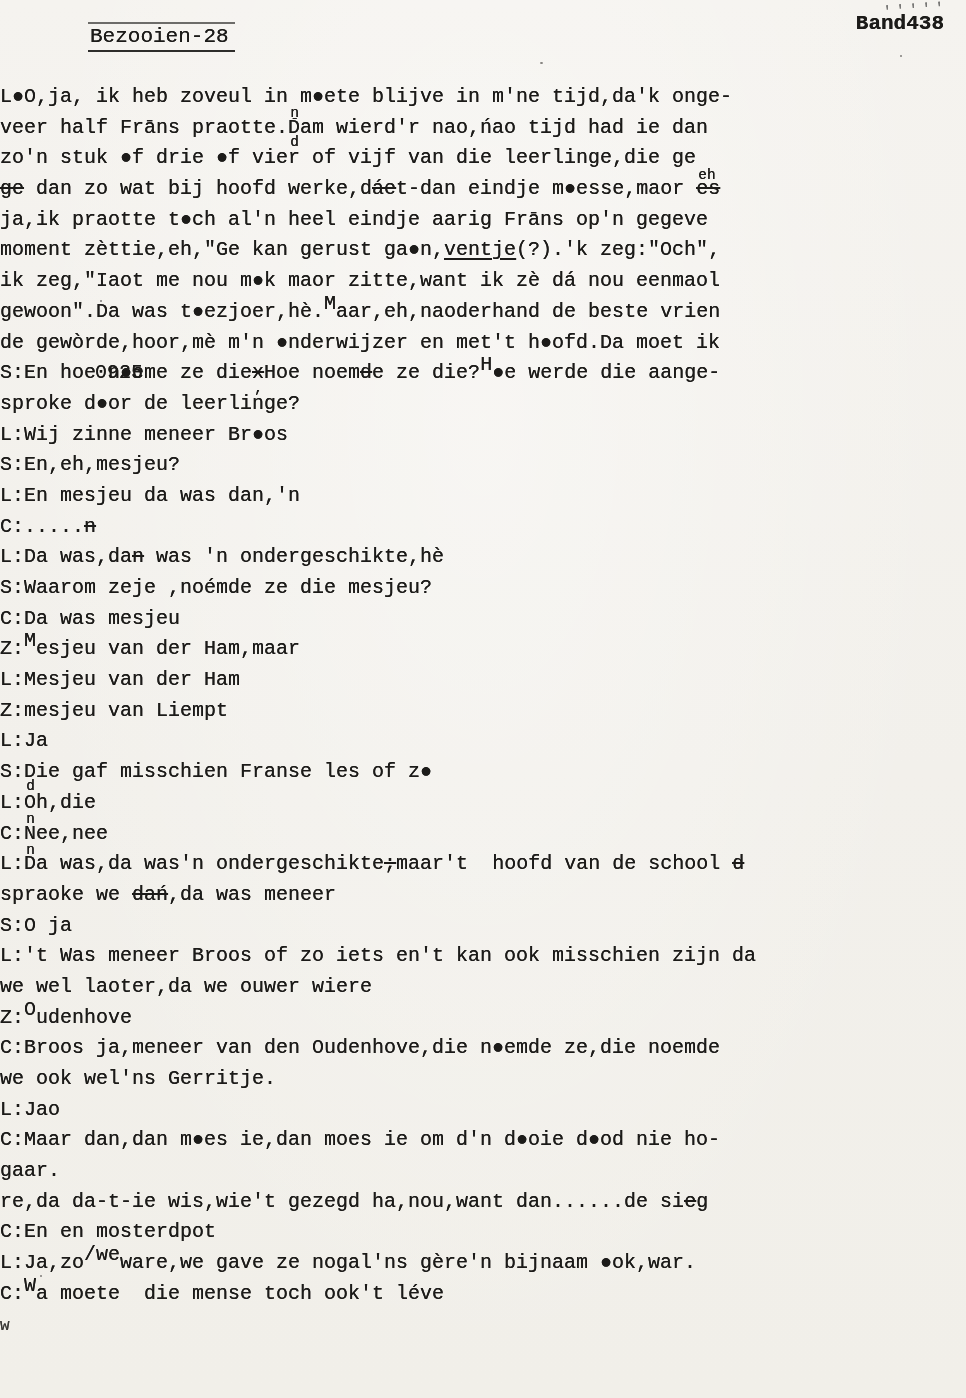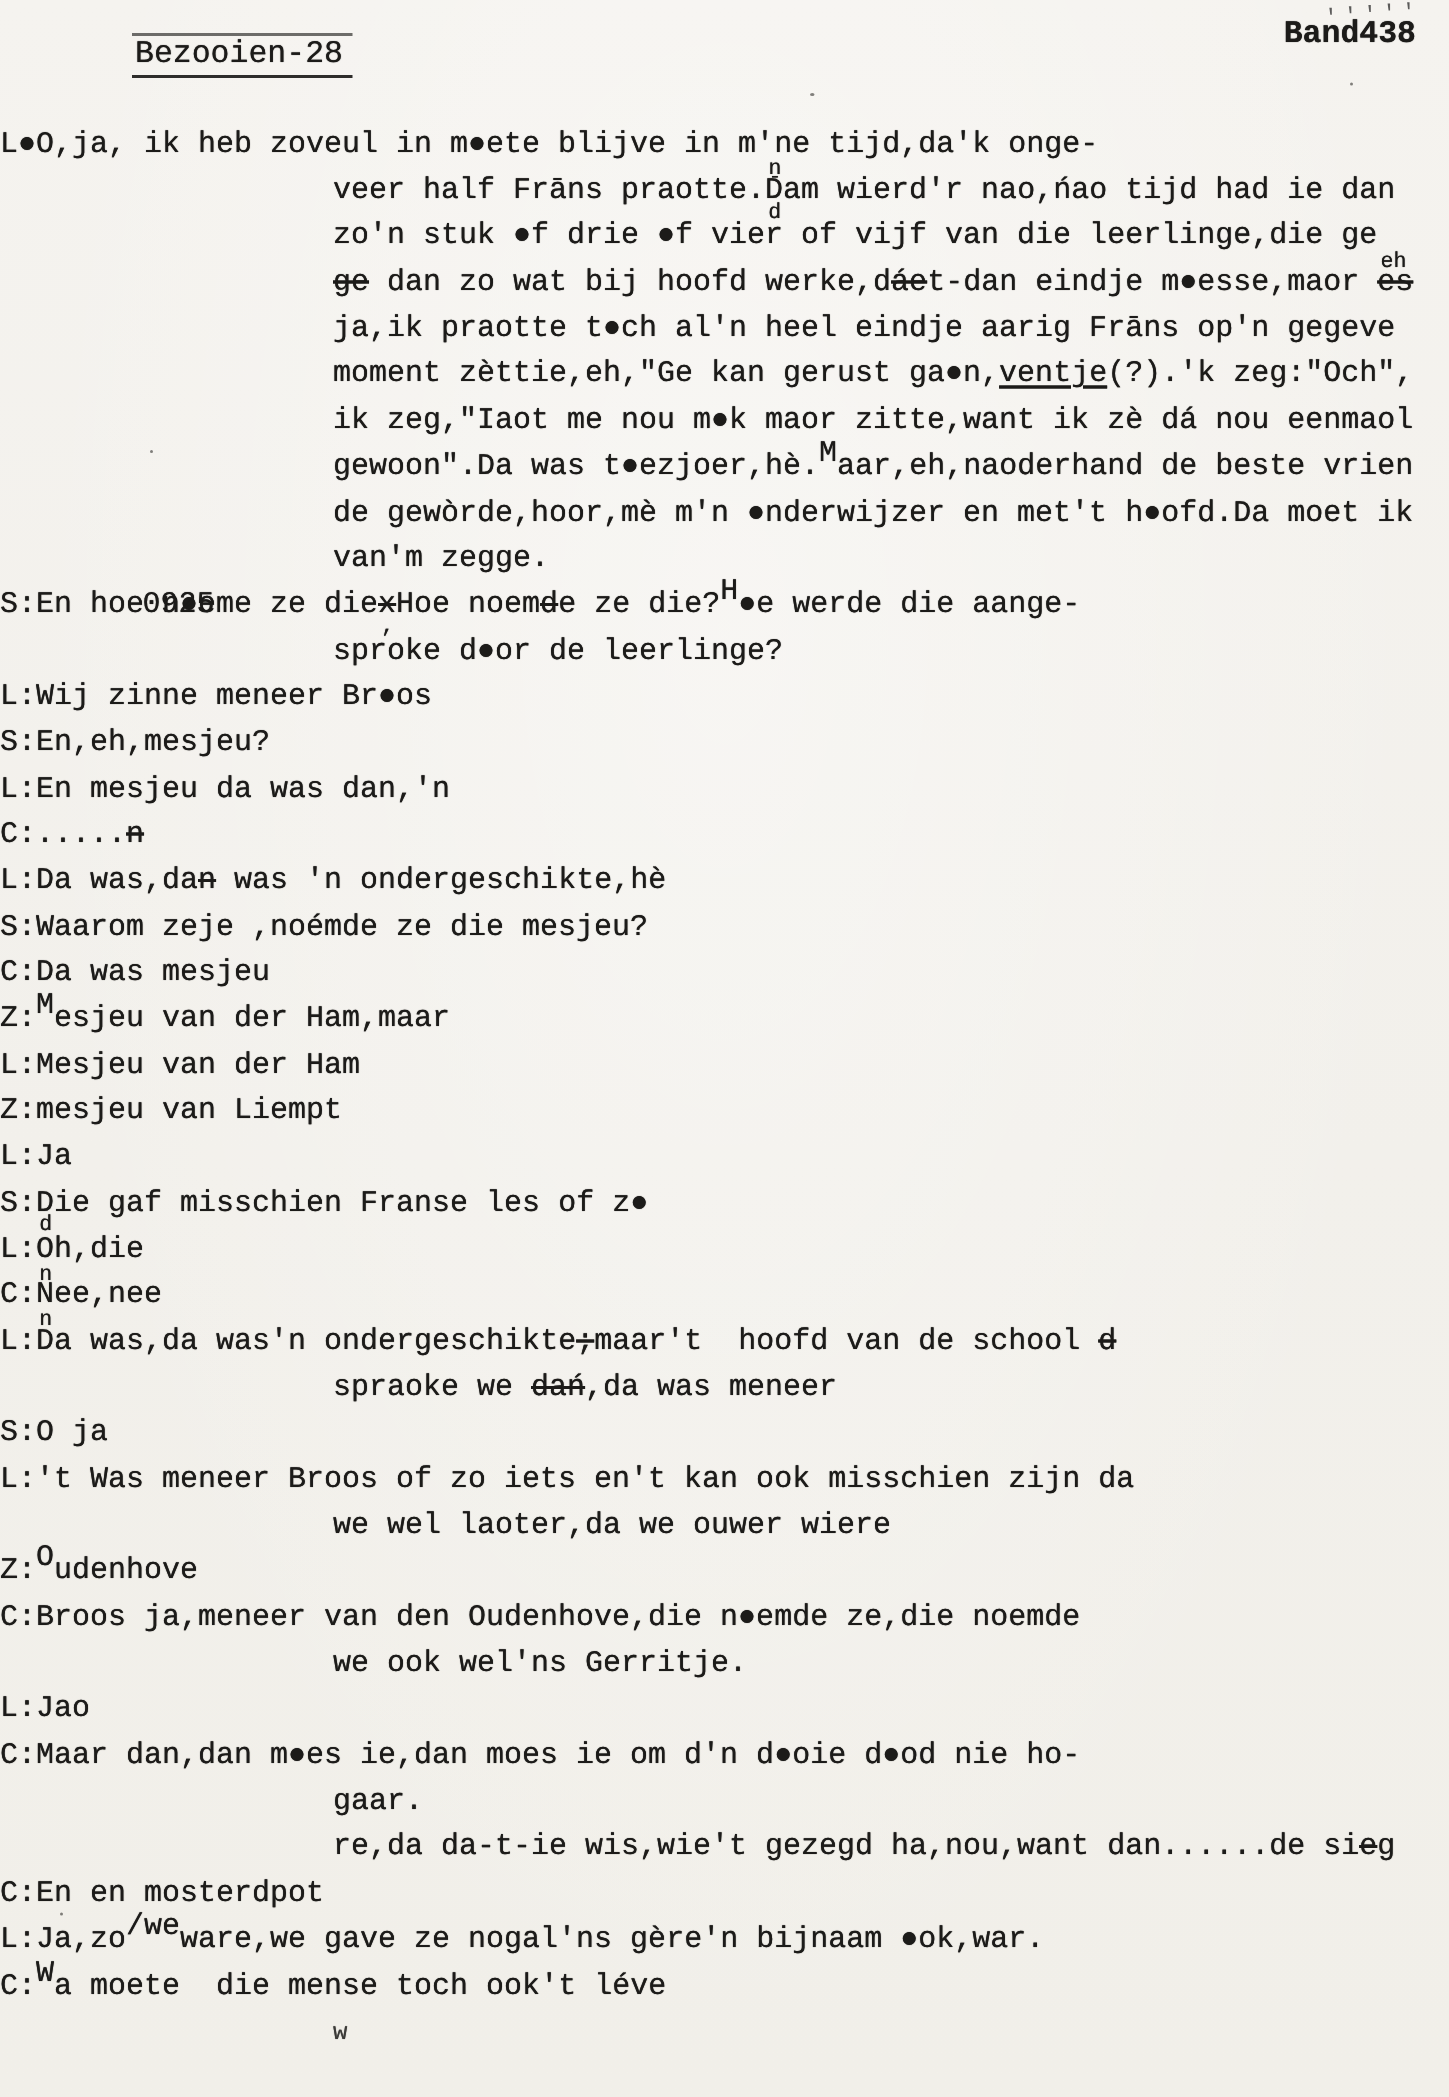--- a/index.html
+++ b/index.html
@@ -20,21 +20,21 @@
     padding:1px 6px 2px 2px;
     border-top:2px solid rgba(35,34,32,.65);
     border-bottom:2px solid rgba(25,24,22,.9);
     text-shadow:0 0 .6px currentColor;}
   .band{position:absolute;right:22px;top:12px;font-size:21px;font-weight:bold;
     text-shadow:0 0 .6px currentColor;}
   .transcript{position:absolute;left:0;top:82px;right:0;}
   .line{height:30.7px;line-height:30.7px;white-space:pre;font-size:20px;position:relative;
     text-shadow:0 0 .55px currentColor;}
   .line.base{}
-  .line.cont{padding-left:222px;}
+  .line.cont{}
   .margin-note{position:absolute;left:95px;top:0;text-align:right;}
   .s-strike{text-decoration:line-through;text-decoration-thickness:2px;}
   .s-sup{display:inline-block;transform:translateY(-0.42em);}
   .s-ul{text-decoration:underline;text-decoration-thickness:2px;text-underline-offset:3px;}
   .s-faint{font-size:0.8em;opacity:.85;}
   .stack{position:relative;display:inline-block;}
   .stack i{position:absolute;font-style:normal;font-size:0.72em;left:0.15em;line-height:1;}
   .stack i.ab{top:-0.45em;}
   .stack i.be{bottom:-0.42em;}
   .speck{position:absolute;background:rgba(50,48,45,.6);border-radius:50%;}
@@ -49,21 +49,20 @@
   <div class="transcript" id="transcript">
       <div class="line base"><span>L●O,ja, ik heb zoveul in m●ete blijve in m'ne tijd,da'k onge-</span></div>
       <div class="line cont"><span>veer half Frāns praotte.</span><span class="stack">Dam<i class="ab">ṉ</i><i class="be">d</i></span><span> wierd'r nao,ńao tijd had ie dan</span></div>
       <div class="line cont"><span>zo'n stuk ●f drie ●f vier of vijf van die leerlinge,die ge</span></div>
       <div class="line cont"><span class="s-strike">ge</span><span> dan zo wat bij hoofd werke,d</span><span class="s-strike">áe</span><span>t-dan eindje m●esse,maor </span><span class="s-strike stack">es<i class="ab">eh</i></span></div>
       <div class="line cont"><span>ja,ik praotte t●ch al'n heel eindje aarig Frāns op'n gegeve</span></div>
       <div class="line cont"><span>moment zèttie,eh,"Ge kan gerust ga●n,</span><span class="s-ul">ventje</span><span>(?).'k zeg:"Och",</span></div>
       <div class="line cont"><span>ik zeg,"Iaot me nou m●k maor zitte,want ik zè dá nou eenmaol</span></div>
       <div class="line cont"><span>gewoon".Da was t●ezjoer,hè.</span><span class="s-sup">M</span><span>aar,eh,naoderhand de beste vrien</span></div>
       <div class="line cont"><span>de gewòrde,hoor,mè m'n ●nderwijzer en met't h●ofd.Da moet ik</span></div>
-      <div class="line cont"><span>van'm zegge.</span></div>
       <div class="line base"><span class="margin-note">0925</span><span>S:En hoe n●eme ze die</span><span class="s-strike stack">x<i class="be">,</i></span><span>Hoe noem</span><span class="s-strike">d</span><span>e ze die?</span><span class="s-sup">H</span><span>●e werde die aange-</span></div>
       <div class="line cont"><span>sproke d●or de leerlinge?</span></div>
       <div class="line base"><span>L:Wij zinne meneer Br●os</span></div>
       <div class="line base"><span>S:En,eh,mesjeu?</span></div>
       <div class="line base"><span>L:En mesjeu da was dan,'n</span></div>
       <div class="line base"><span>C:.....</span><span class="s-strike">n</span></div>
       <div class="line base"><span>L:Da was,da</span><span class="s-strike">n</span><span> was 'n ondergeschikte,hè</span></div>
       <div class="line base"><span>S:Waarom zeje ,noémde ze die mesjeu?</span></div>
       <div class="line base"><span>C:Da was mesjeu</span></div>
       <div class="line base"><span>Z:</span><span class="s-sup">M</span><span>esjeu van der Ham,maar</span></div>

